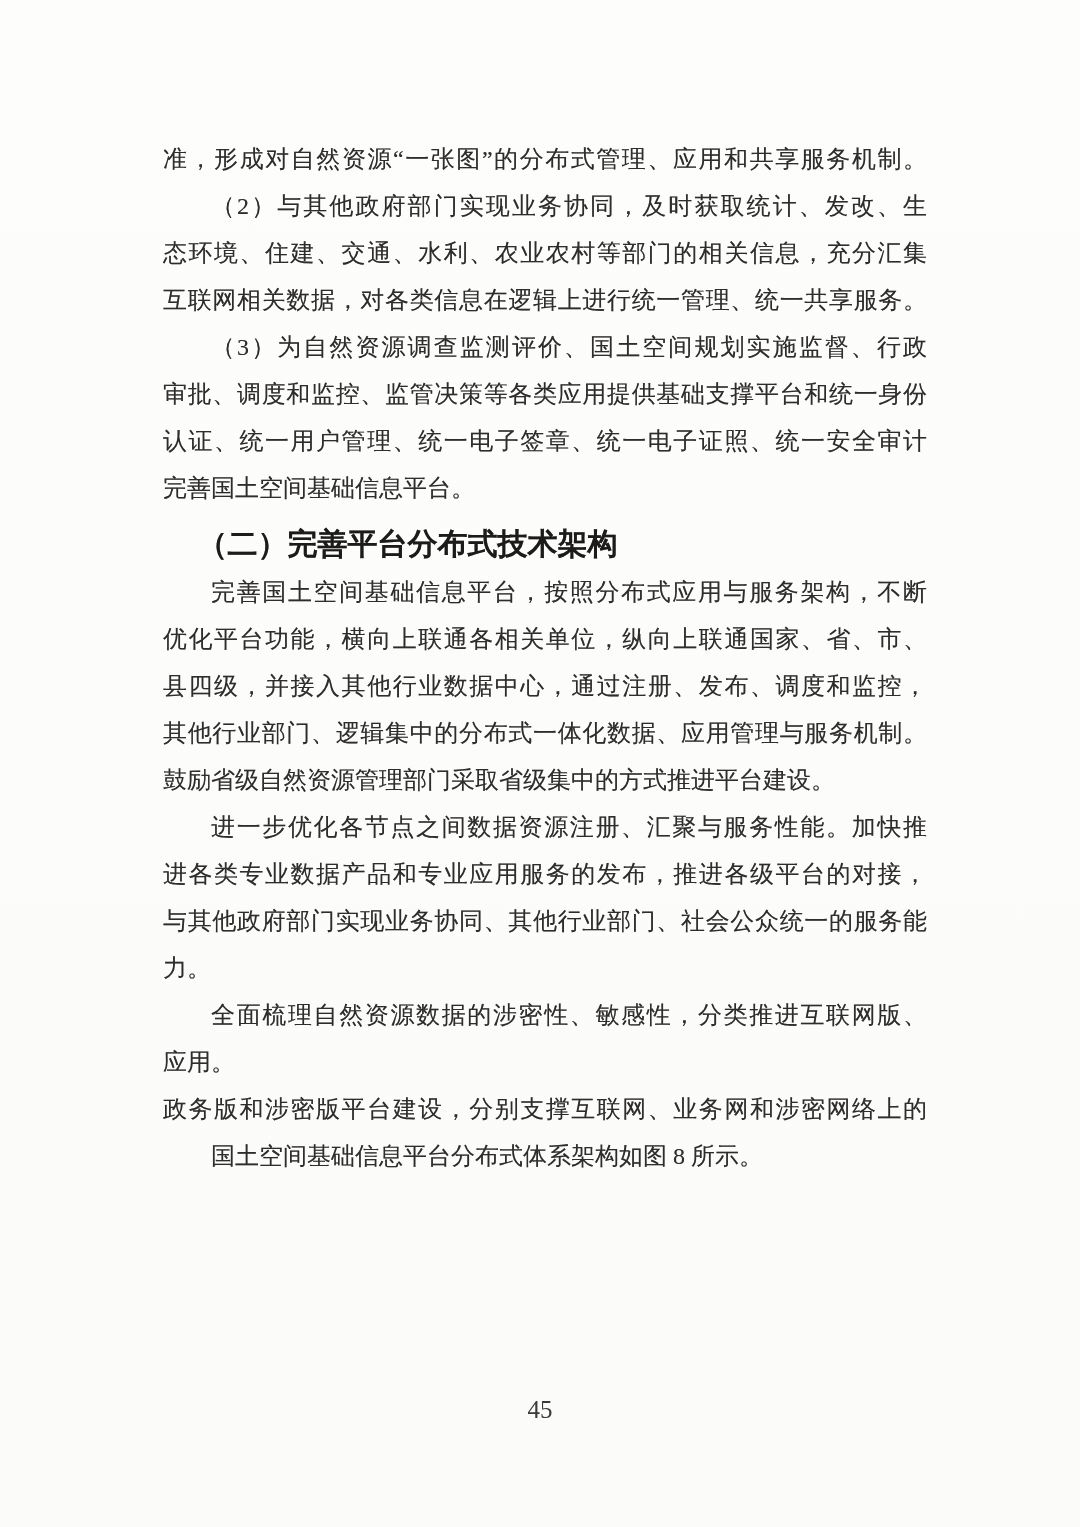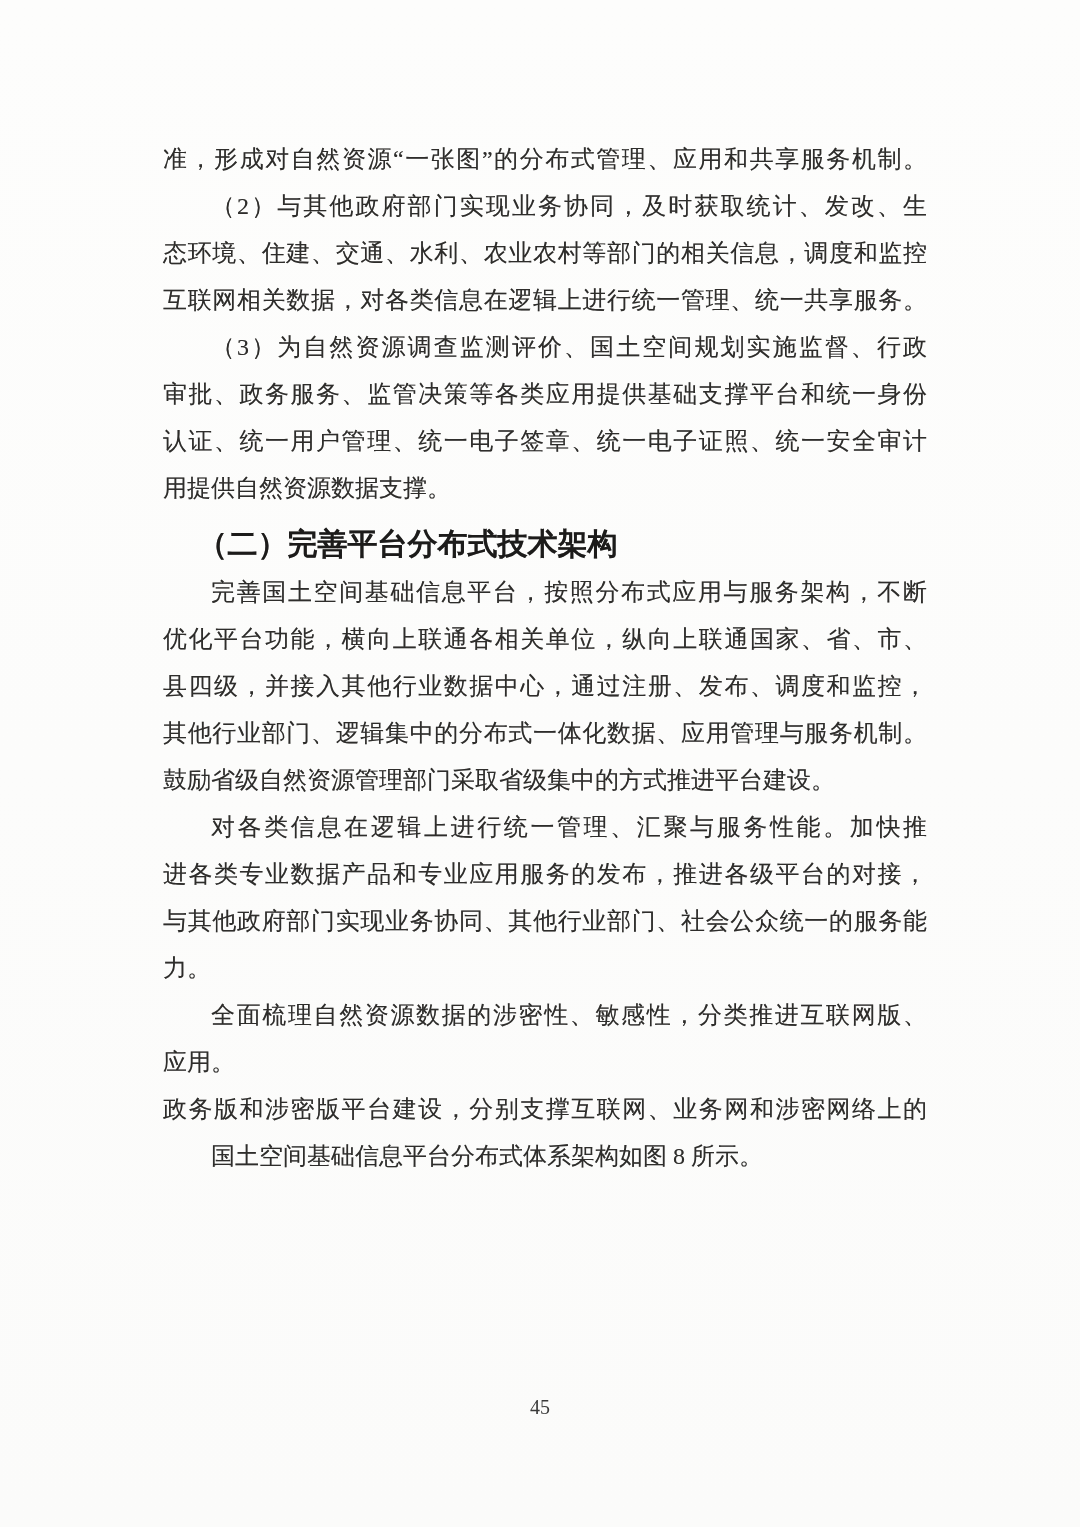--- a/index.html
+++ b/index.html
@@ -49,45 +49,45 @@
     margin-bottom: 2px;
     text-shadow: 0 0 0.5px rgba(20, 20, 20, 0.5);
   }
 
   .page-number {
     position: absolute;
     top: 1396px;
     left: 0;
     width: 100%;
     text-align: center;
-    font-size: 20px;
+    font-size: 25px;
     color: #3a3a3a;
     font-family: "Liberation Serif", "DejaVu Serif", serif;
   }
 </style>
 </head>
 <body>
 
 <div class="page">
   <div class="content">
       <div class="line body fill">准，形成对自然资源“一张图”的分布式管理、应用和共享服务机制。</div>
       <div class="line body fill indent">（2）与其他政府部门实现业务协同，及时获取统计、发改、生</div>
-      <div class="line body fill">态环境、住建、交通、水利、农业农村等部门的相关信息，调度和监控</div>
+      <div class="line body fill">态环境、住建、交通、水利、农业农村等部门的相关信息，充分汇集</div>
       <div class="line body fill">互联网相关数据，对各类信息在逻辑上进行统一管理、统一共享服务。</div>
       <div class="line body fill indent">（3）为自然资源调查监测评价、国土空间规划实施监督、行政</div>
-      <div class="line body fill">审批、政务服务、监管决策等各类应用提供基础支撑平台和统一身份</div>
+      <div class="line body fill">审批、调度和监控、监管决策等各类应用提供基础支撑平台和统一身份</div>
       <div class="line body fill">认证、统一用户管理、统一电子签章、统一电子证照、统一安全审计</div>
-      <div class="line body">用提供自然资源数据支撑。</div>
+      <div class="line body">完善国土空间基础信息平台。</div>
       <div class="line heading">（二）完善平台分布式技术架构</div>
       <div class="line body fill indent">完善国土空间基础信息平台，按照分布式应用与服务架构，不断</div>
       <div class="line body fill">优化平台功能，横向上联通各相关单位，纵向上联通国家、省、市、</div>
       <div class="line body fill">县四级，并接入其他行业数据中心，通过注册、发布、调度和监控，</div>
       <div class="line body fill">其他行业部门、逻辑集中的分布式一体化数据、应用管理与服务机制。</div>
       <div class="line body">鼓励省级自然资源管理部门采取省级集中的方式推进平台建设。</div>
-      <div class="line body fill indent">对各类信息在逻辑上进行统一管理、汇聚与服务性能。加快推</div>
+      <div class="line body fill indent">进一步优化各节点之间数据资源注册、汇聚与服务性能。加快推</div>
       <div class="line body fill">进各类专业数据产品和专业应用服务的发布，推进各级平台的对接，</div>
       <div class="line body fill">与其他政府部门实现业务协同、其他行业部门、社会公众统一的服务能</div>
       <div class="line body">力。</div>
       <div class="line body fill indent">全面梳理自然资源数据的涉密性、敏感性，分类推进互联网版、</div>
       <div class="line body">应用。</div>
       <div class="line body fill">政务版和涉密版平台建设，分别支撑互联网、业务网和涉密网络上的</div>
       <div class="line body indent">国土空间基础信息平台分布式体系架构如图 8 所示。</div>
     </div>
   <div class="page-number">45</div>
 </div>

